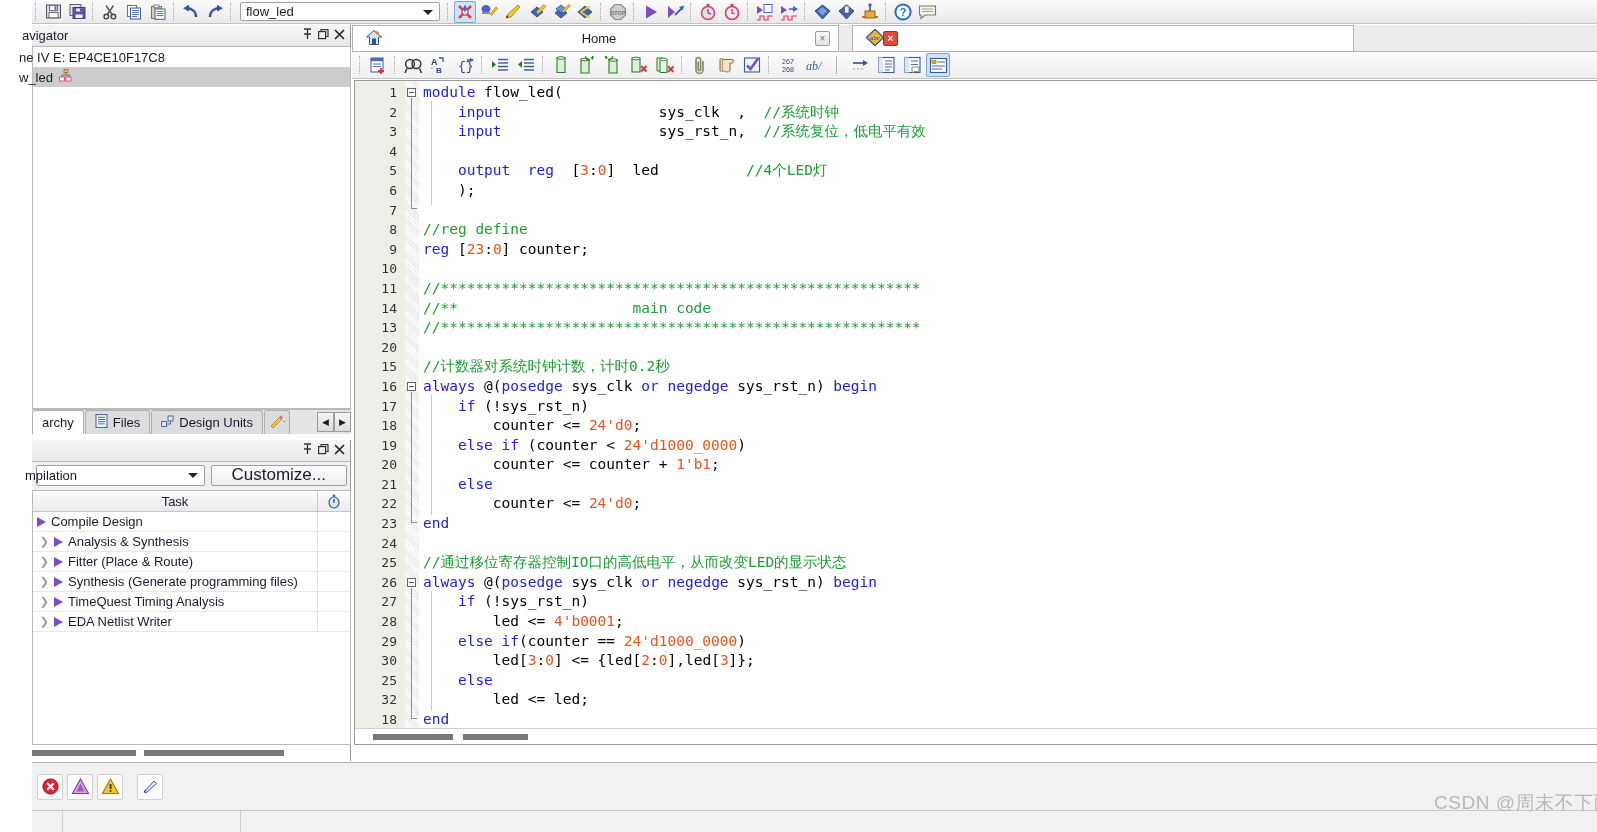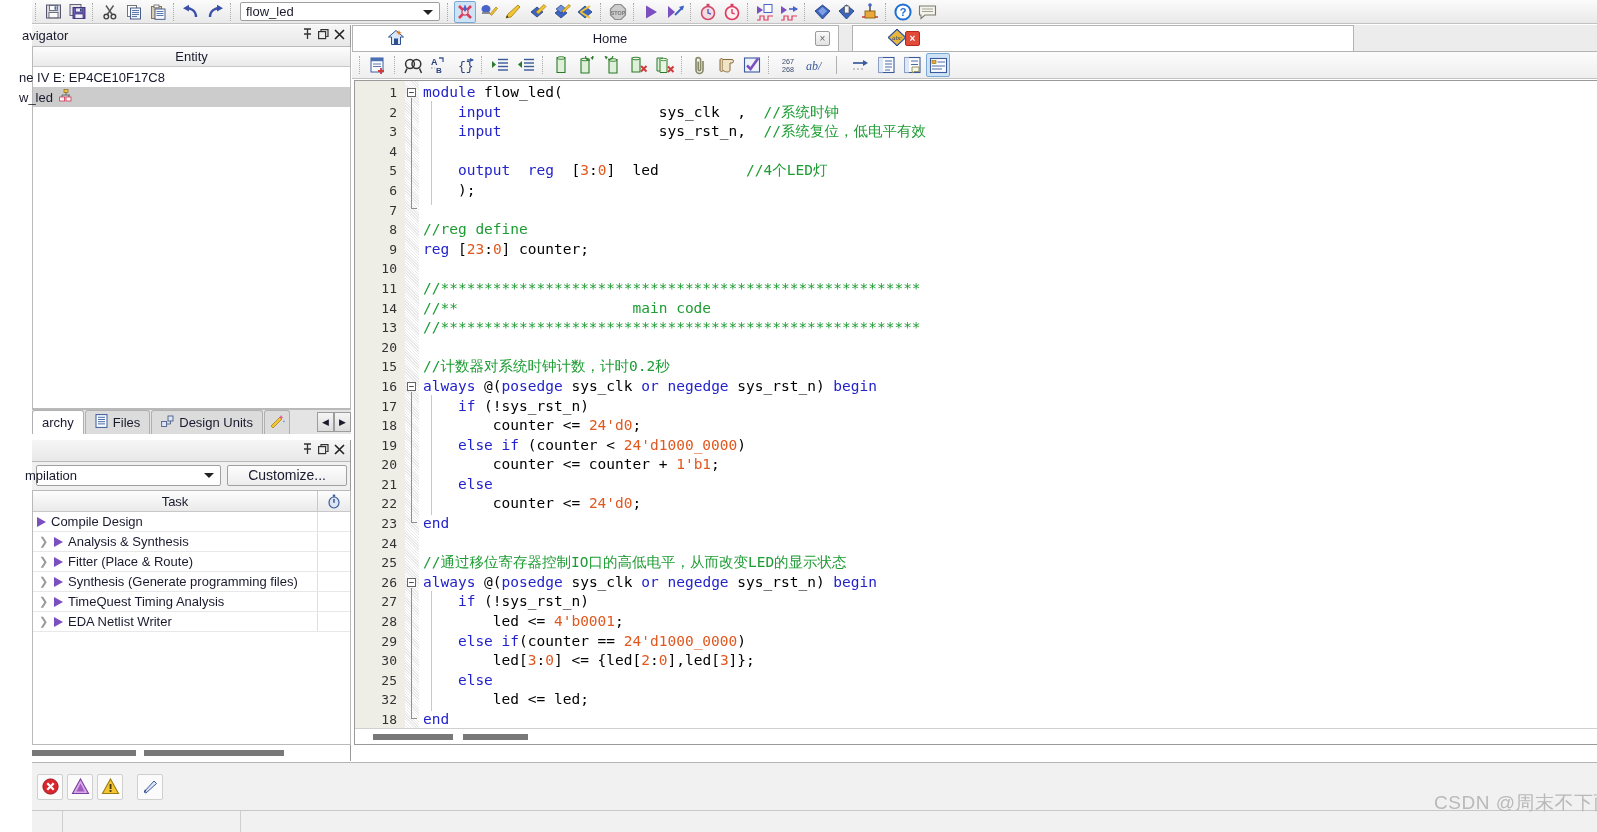--- a/index.html
+++ b/index.html
@@ -114,38 +114,38 @@
   }
   .combo-comp .txt { margin-left: -12px; }
   .combo-comp .arrow {
     position: absolute; right: 6px; top: 50%; margin-top: -2px;
     width: 0; height: 0; border-left: 5px solid transparent;
     border-right: 5px solid transparent; border-top: 5px solid #222;
   }
   .btn-customize {
     height: 21px; padding: 0 20px; background: linear-gradient(to bottom,#fdfdfd,#ededed);
     border: 1px solid #a0a0a0; border-radius: 2px;
-    display: flex; align-items: center; font-size: 14px;
+    display: flex; align-items: center; font-size: 17px;
   }
   .task-grid {
     position: absolute; left: 0; top: 50px; width: 319px; height: 255px;
     background: #fff; border: 1px solid #b9b9b9;
   }
   .task-head {
     height: 21px; display: flex; border-bottom: 1px solid #c8c8c8;
     background: linear-gradient(to bottom,#fdfdfd,#eaeaea);
   }
   .task-head .c1 {
     flex: 1; display: flex; align-items: center; justify-content: center; font-size: 13px;
   }
   .task-head .c2 {
     width: 33px; border-left: 1px solid #c8c8c8;
     display: flex; align-items: center; justify-content: center;
   }
-  .task-row { height: 20px; display: flex; border-bottom: 1px solid #e8e8e8; }
+  .task-row { height: 20px; display: flex; border-bottom: 1px solid #e8e8e8; text-align: right; }
   .task-row .c1 {
     flex: 1; display: flex; align-items: center; gap: 5px;
     font-size: 13px; padding-left: 4px; overflow: hidden; white-space: nowrap;
   }
   .task-row .c2 { width: 33px; border-left: 1px solid #e0e0e0; }
   .task-row.lvl1 .c1 { padding-left: 4px; }
   .task-row.lvl2 .c1 { padding-left: 6px; }
   .chev { color: #9a9a9a; font-size: 11px; width: 10px; display:inline-block; }
   .ptri {
     width: 0; height: 0; border-top: 5px solid transparent;
@@ -162,21 +162,20 @@
 
   
   .ed-tabs {
     position: absolute; left: 320px; top: 25px; width: 1277px; height: 26px;
     background: #ececec; display: flex; align-items: flex-end;
   }
   .ed-tab {
     height: 26px; display: flex; align-items: center;
     background: #fff; border: 1px solid #b3b3b3; border-bottom: none;
     position: relative;
-    padding-left: 22px;
   }
   .ed-tab .tlabel {
     flex: 1; text-align: center; font-size: 13px; padding: 0 30px;
   }
   .ed-tab .ticon { margin-left: 12px; width: 18px; text-align: center; }
   .ed-tab .tclose {
     width: 15px; height: 15px; margin-right: 8px;
     border: 1px solid #9a9a9a; background: linear-gradient(to bottom,#fafafa,#e2e2e2);
     display: flex; align-items: center; justify-content: center;
     font-size: 10px; color: #666; border-radius: 2px;
@@ -513,21 +512,20 @@
         </span>
         <span>
           <svg width="11" height="11" viewBox="0 0 11 11">
               <path d="M1 1 L10 10 M10 1 L1 10" stroke="#222" stroke-width="1.6"></path>
             </svg>
         </span>
       </span>
     </div>
 
     <div class="entity-table">
-      <div class="entity-head">Entity</div>
       <div class="entity-row">
         <span class="lbl">ne IV E: EP4CE10F17C8</span>
       </div>
       <div class="entity-row sel">
         <span class="lbl">w_led</span>
         <span style="margin-left:6px">
           <svg width="14" height="13" viewBox="0 0 14 13">
             <rect x="5" y="0.6" width="4" height="3" fill="#f1c24a" stroke="#8a6a10" stroke-width="0.7"></rect>
             <rect x="0.6" y="8" width="5" height="4" fill="#fdf0f2" stroke="#d03a5a" stroke-width="0.8"></rect>
             <rect x="7" y="8" width="5" height="4" fill="#fdf0f2" stroke="#d03a5a" stroke-width="0.8"></rect>

